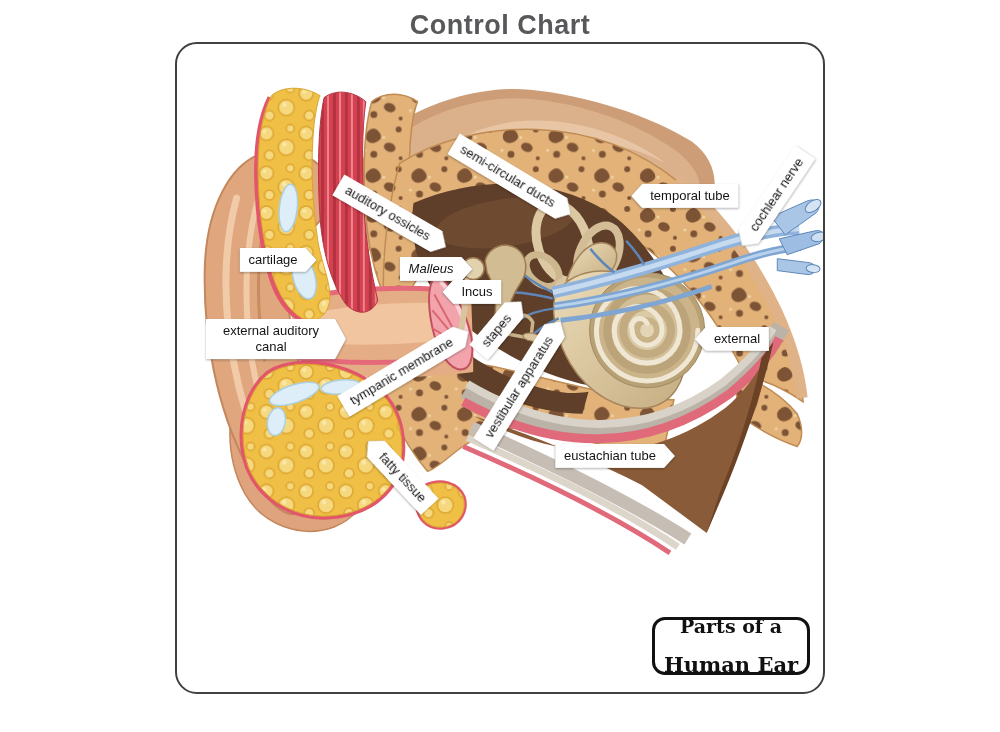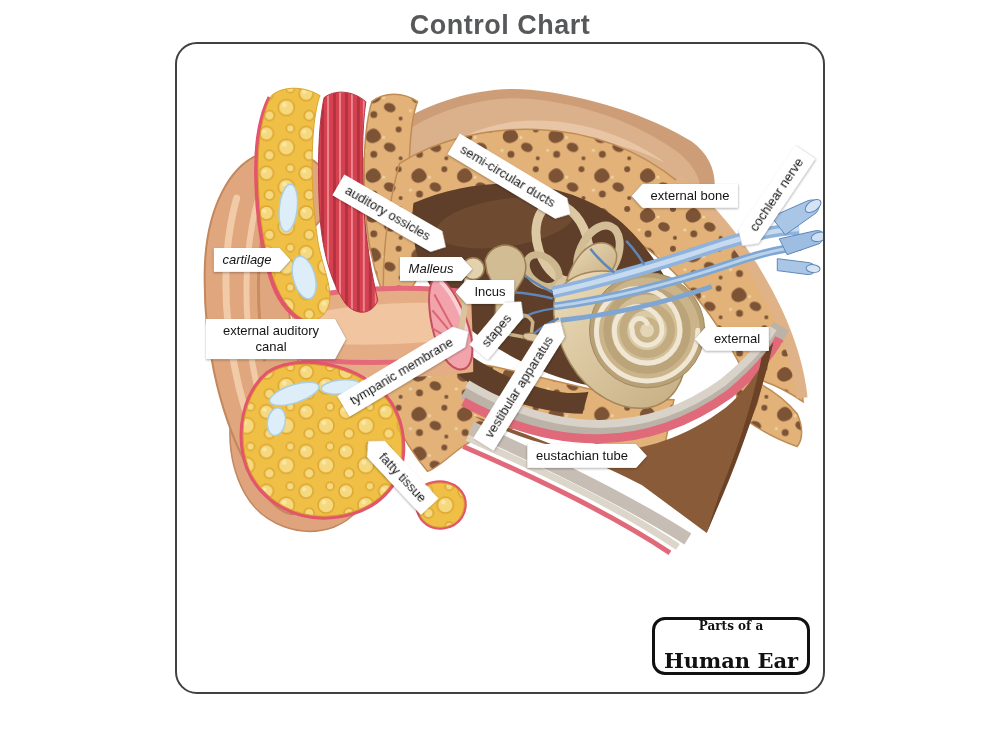--- a/index.html
+++ b/index.html
@@ -19,21 +19,21 @@
   .ar .lbl-inner{clip-path:polygon(0 0,calc(100% - 11px) 0,100% 50%,calc(100% - 11px) 100%,0 100%);
        padding-right:19px;}
   .al .lbl-inner{clip-path:polygon(11px 0,100% 0,100% 100%,11px 100%,0 50%);
        padding-left:19px;}
   .ctr{transform-origin:center;}
 
   
   .caption{position:absolute;left:652px;top:617px;width:158px;height:58px;z-index:5;
        border:3px solid #111;border-radius:13px;background:#fff;box-sizing:border-box;
        display:flex;flex-direction:column;align-items:center;justify-content:center;}
-  .caption .l1{font-family:"DejaVu Serif",serif;font-weight:bold;font-size:12px;color:#111;}
+  .caption .l1{font-family:"DejaVu Serif",serif;font-weight:bold;font-size:19px;color:#111;}
   .caption .l2{font-family:"DejaVu Serif",serif;font-weight:bold;font-size:21px;color:#111;margin-top:15px;}
 </style>
 </head>
 <body>
 
 <div id="stage">
   <div class="title">Control Chart</div>
 
   <div class="frame">
     <svg viewBox="0 0 650 652">
@@ -196,53 +196,53 @@
       <g>
         <path d="M148,54 C142,82 141,130 144,176 C147,212 156,242 170,262 C182,274 196,272 202,258 C196,232 190,200 188,164 C186,124 186,86 190,58 C176,46 158,46 148,54 Z" fill="url(#musP)" stroke="#B23341"></path>
       </g>
     </svg>
   </div>
 
   <div class="lbl ar ctr" style="left:512px;top:179px;transform:translate(-50%,-50%) rotate(31deg);">
       <div class="lbl-inner">semi-circular ducts</div>
     </div>
   <div class="lbl al ctr" style="left:685px;top:196px;transform:translate(-50%,-50%);">
-      <div class="lbl-inner">external bone</div>
+      <div class="lbl-inner">temporal tube</div>
     </div>
   <div class="lbl al ctr" style="left:774px;top:199px;transform:translate(-50%,-50%) rotate(-56deg);">
       <div class="lbl-inner">cochlear nerve</div>
     </div>
   <div class="lbl ar ctr" style="left:392px;top:216px;transform:translate(-50%,-50%) rotate(30deg);">
       <div class="lbl-inner">auditory ossicles</div>
     </div>
-  <div class="lbl ar ctr" style="left:252px;top:260px;transform:translate(-50%,-50%);font-style:italic;">
+  <div class="lbl ar ctr" style="left:278px;top:260px;transform:translate(-50%,-50%);">
       <div class="lbl-inner">cartilage</div>
     </div>
   <div class="lbl ar ctr" style="left:436px;top:269px;transform:translate(-50%,-50%);font-style:italic;">
       <div class="lbl-inner">Malleus</div>
     </div>
-  <div class="lbl al ctr" style="left:485px;top:292px;transform:translate(-50%,-50%);">
+  <div class="lbl al ctr" style="left:472px;top:292px;transform:translate(-50%,-50%);">
       <div class="lbl-inner">Incus</div>
     </div>
   <div class="lbl ar ctr" style="left:500px;top:327px;transform:translate(-50%,-50%) rotate(-50deg);">
       <div class="lbl-inner">stapes</div>
     </div>
   <div class="lbl ar ctr" style="left:276px;top:339px;transform:translate(-50%,-50%);">
       <div class="lbl-inner" style="white-space:normal;width:112px;">external auditory canal</div>
     </div>
   <div class="lbl ar ctr" style="left:406px;top:369px;transform:translate(-50%,-50%) rotate(-31deg);">
       <div class="lbl-inner">tympanic membrane</div>
     </div>
   <div class="lbl ar ctr" style="left:522px;top:383px;transform:translate(-50%,-50%) rotate(-58deg);">
       <div class="lbl-inner">vestibular apparatus</div>
     </div>
   <div class="lbl al ctr" style="left:732px;top:339px;transform:translate(-50%,-50%);">
       <div class="lbl-inner">external</div>
     </div>
-  <div class="lbl ar ctr" style="left:587px;top:456px;transform:translate(-50%,-50%);">
+  <div class="lbl ar ctr" style="left:615px;top:456px;transform:translate(-50%,-50%);">
       <div class="lbl-inner">eustachian tube</div>
     </div>
   <div class="lbl al ctr" style="left:399px;top:474px;transform:translate(-50%,-50%) rotate(47deg);">
       <div class="lbl-inner">fatty tissue</div>
     </div>
 
   <div class="caption">
     <div class="l1">Parts of a</div>
     <div class="l2">Human Ear</div>
   </div>

